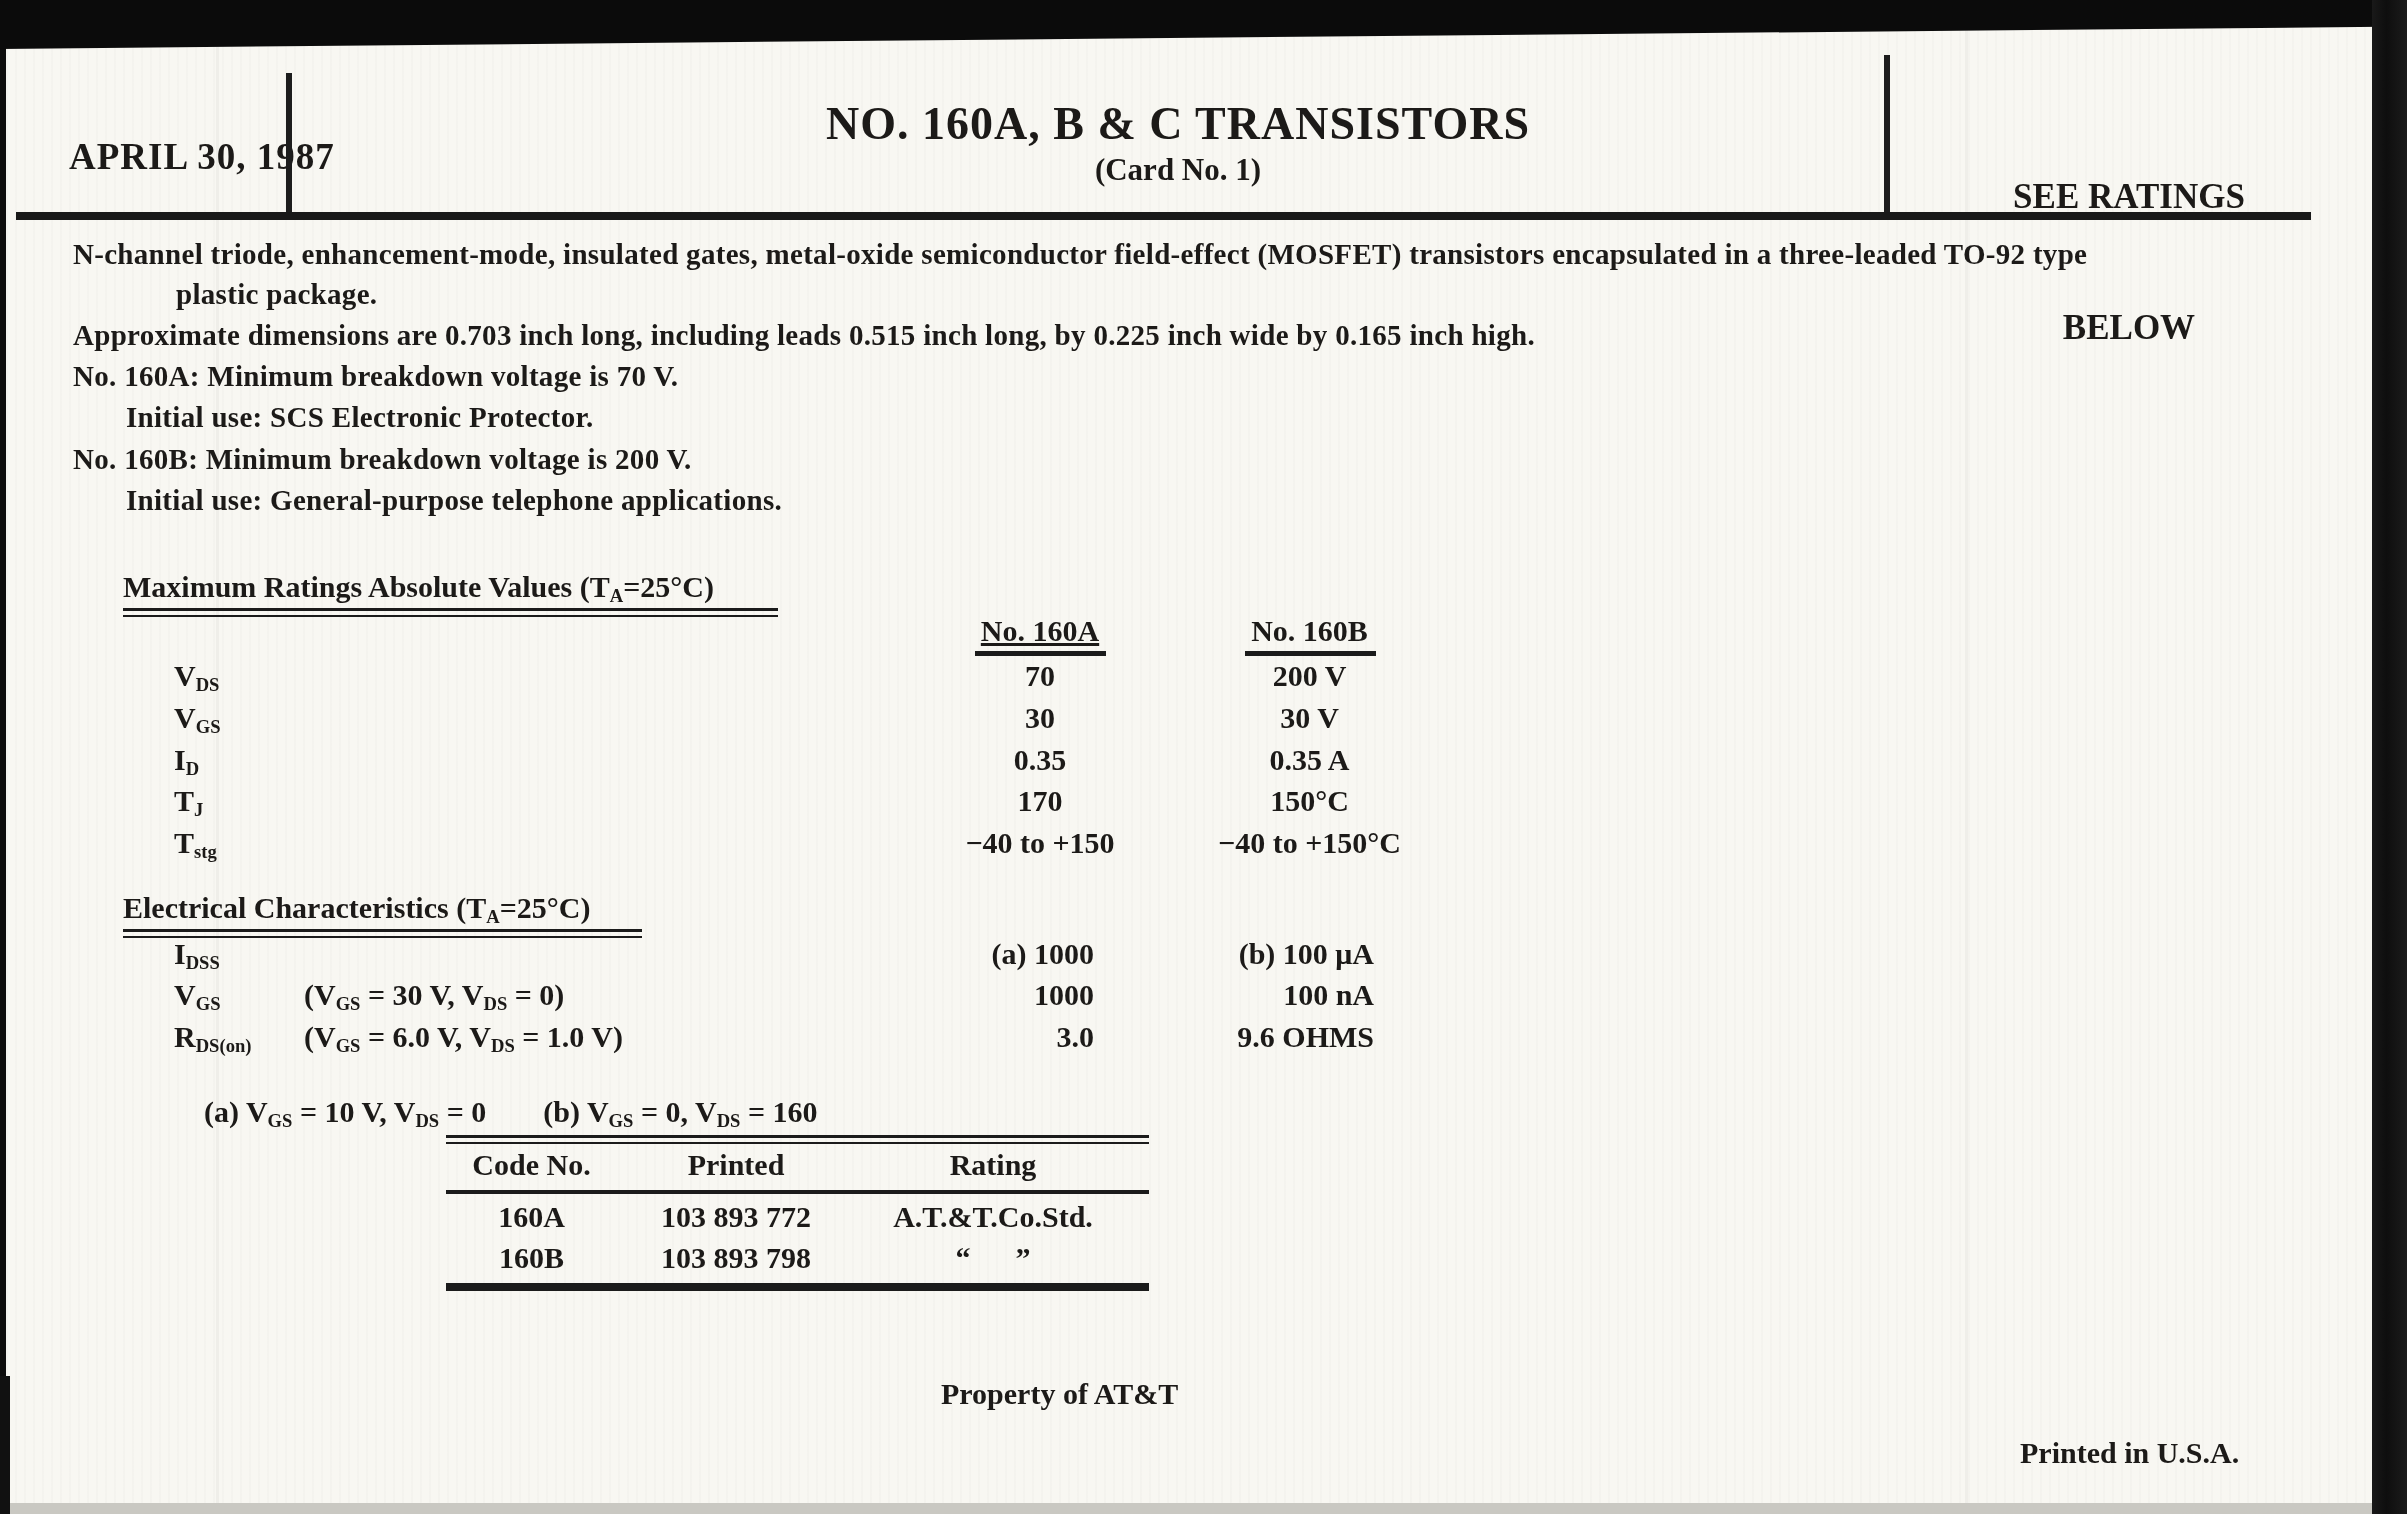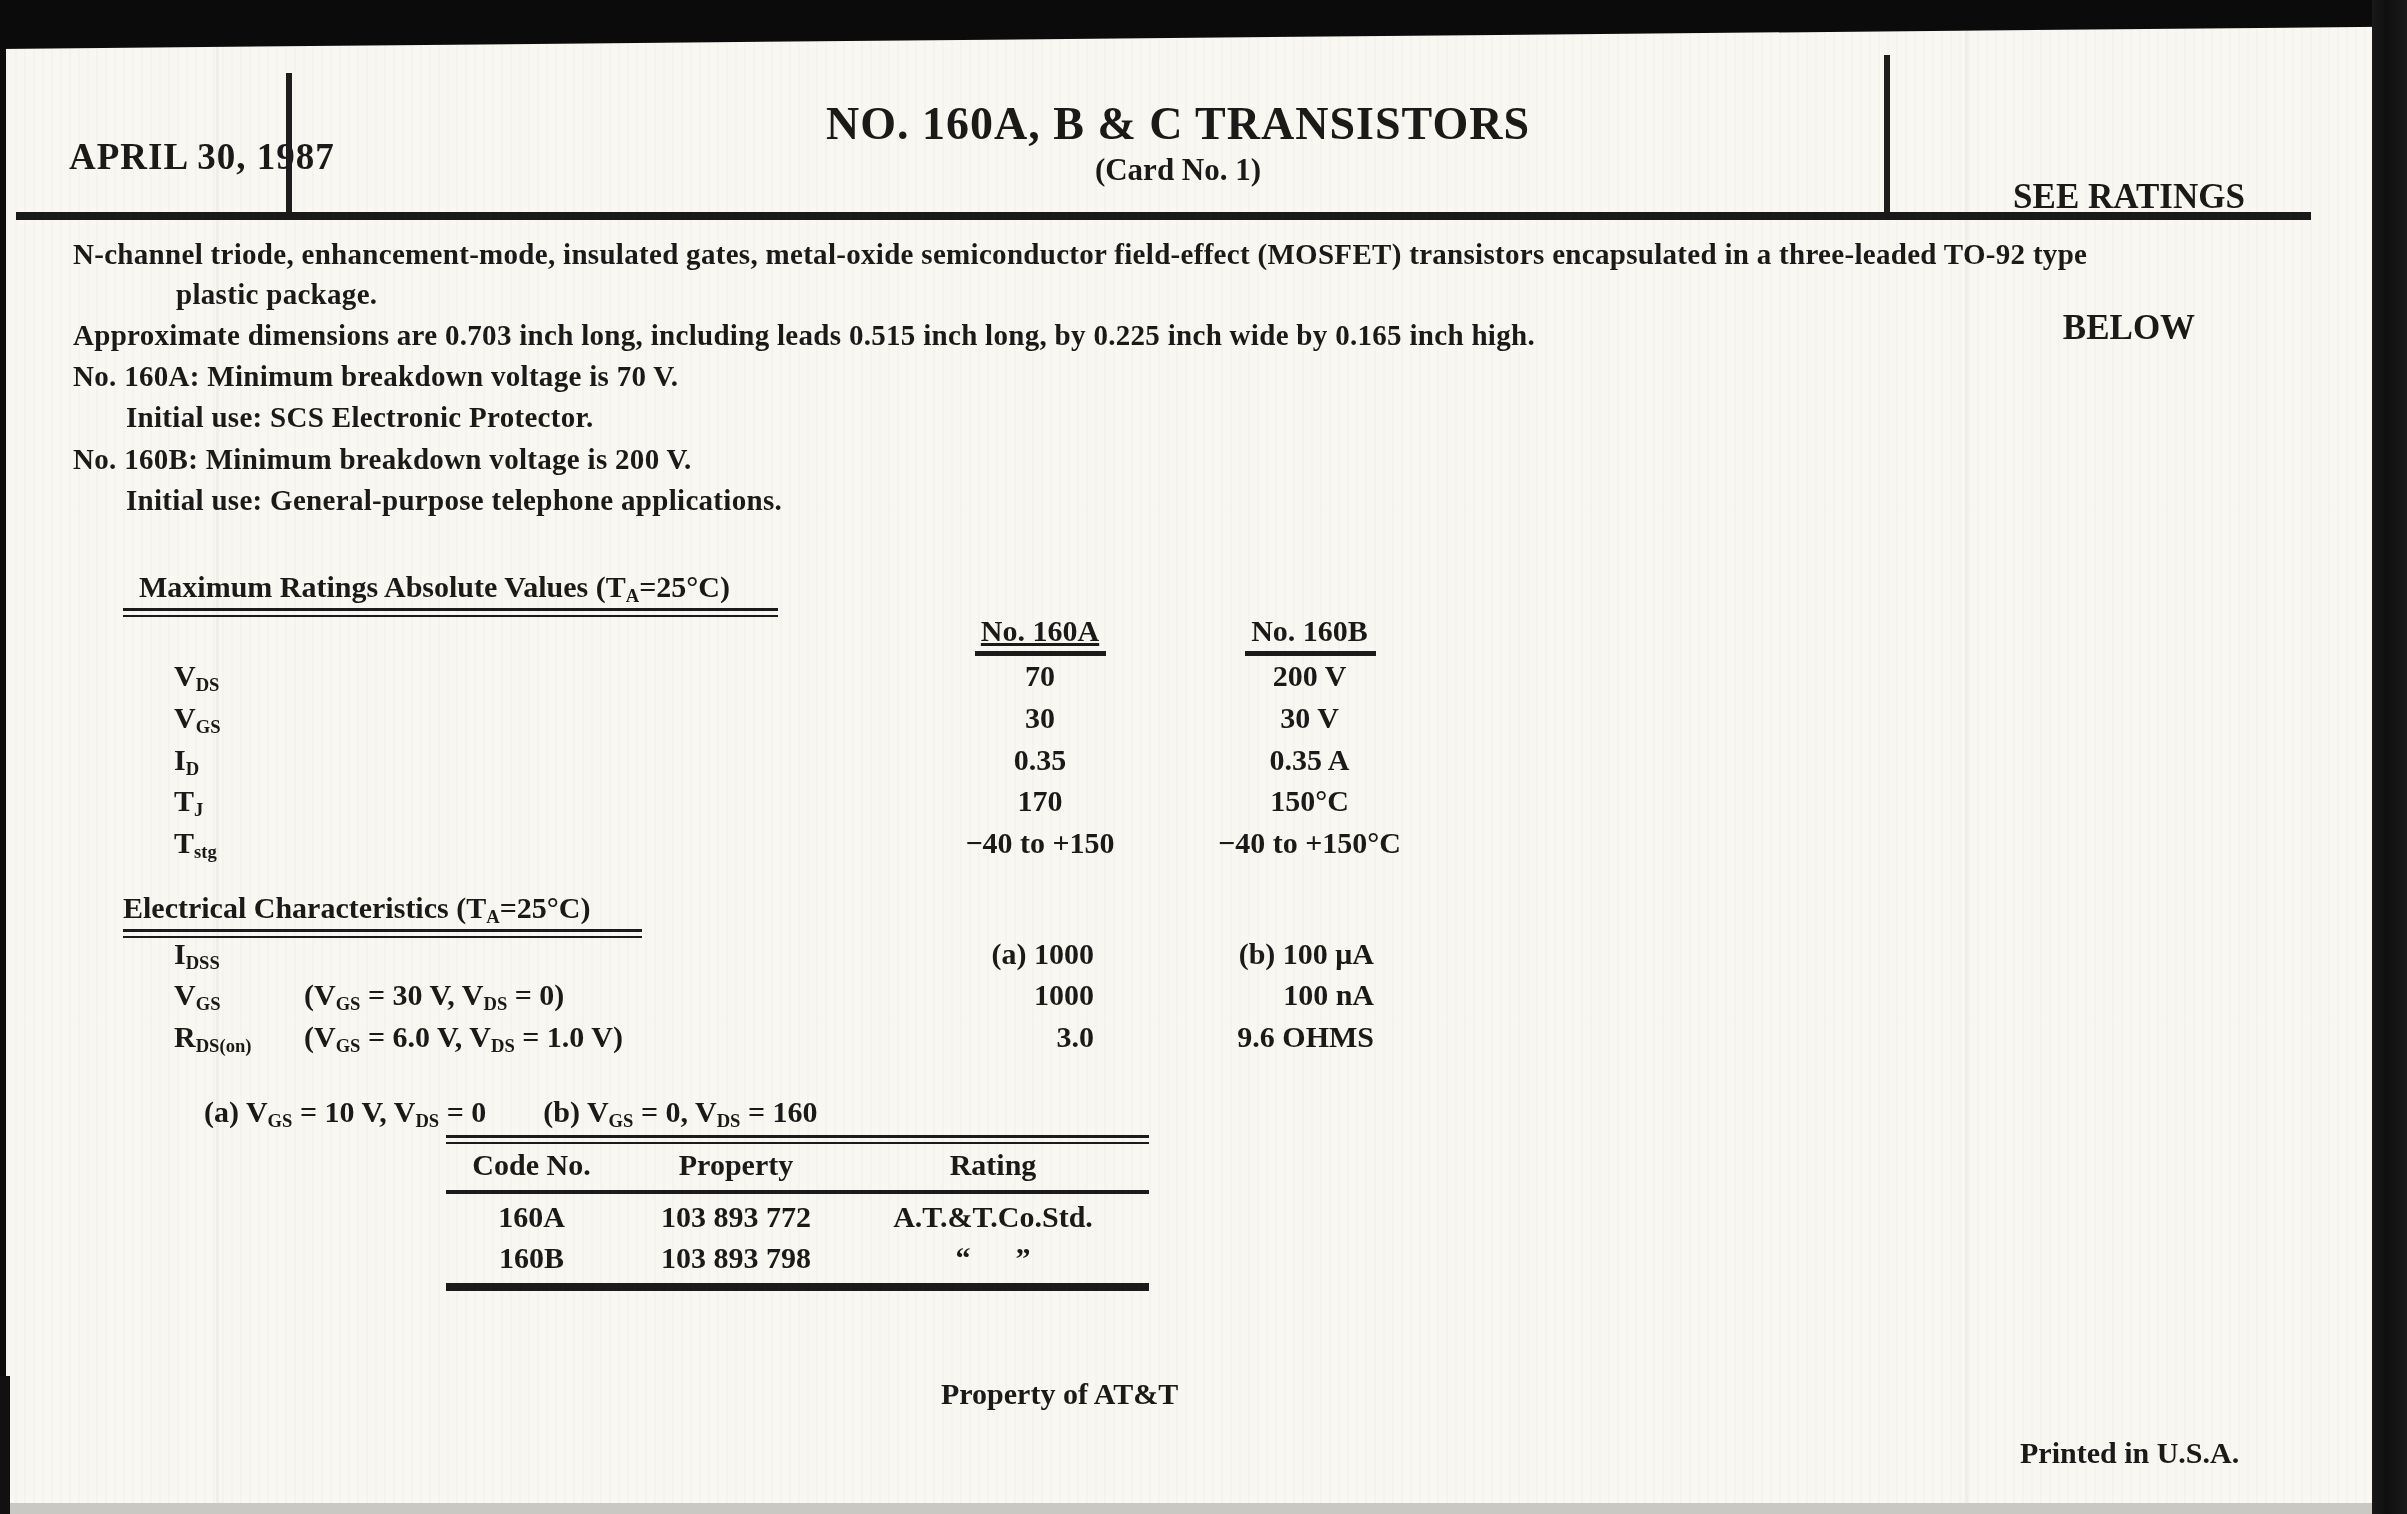--- a/index.html
+++ b/index.html
@@ -45,21 +45,21 @@
   .dl0{left:73px;top:238px;}
   .dl1{left:176px;top:278px;}
   .dl2{left:73px;top:319px;}
   .dl3{left:73px;top:360px;}
   .dl4{left:126px;top:401px;}
   .dl5{left:73px;top:443px;}
   .dl6{left:126px;top:484px;}
 
   
   .sec-h{font-size:30px;}
-  .mr-h{left:123px;top:570px;margin-left:16px;}
+  .mr-h{left:123px;top:570px;}
   .ec-h{left:123px;top:891px;}
   .dbl-rule{position:absolute;height:4px;border-top:3px solid #1b1b1b;border-bottom:2px solid #1b1b1b;}
   .mr-rule{left:123px;top:608px;width:655px;}
   .ec-rule{left:123px;top:929px;width:519px;}
 
   
   .tbl-txt{font-size:30px;}
   .colhead-a{left:941px;top:614px;width:198px;text-align:center;text-decoration:underline;}
   .colhead-b{left:1198px;top:614px;width:223px;text-align:center;}
   .colrule{position:absolute;top:651px;height:5px;background:#1b1b1b;}
@@ -181,21 +181,21 @@
     <span class="e-a">3.0</span>
     <span class="e-b">9.6 OHMS</span>
   </div>
   <div class="t footnote">
     <span>(a) V<sub>GS</sub> = 10 V, V<sub>DS</sub> = 0</span><span class="fn-b">(b) V<sub>GS</sub> = 0, V<sub>DS</sub> = 160</span>
   </div>
 
   <div class="dbl-rule ct-top"></div>
   <div class="ct-row cth">
     <span class="ct-c1">Code No.</span>
-    <span class="ct-c2">Property</span>
+    <span class="ct-c2">Printed</span>
     <span class="ct-c3">Rating</span>
   </div>
   <div class="ct-sep"></div>
   <div class="ct-row ctr0">
     <span class="ct-c1">160A</span>
     <span class="ct-c2">103 893 772</span>
     <span class="ct-c3">A.T.&amp;T.Co.Std.</span>
   </div>
   <div class="ct-row ctr1">
     <span class="ct-c1">160B</span>

